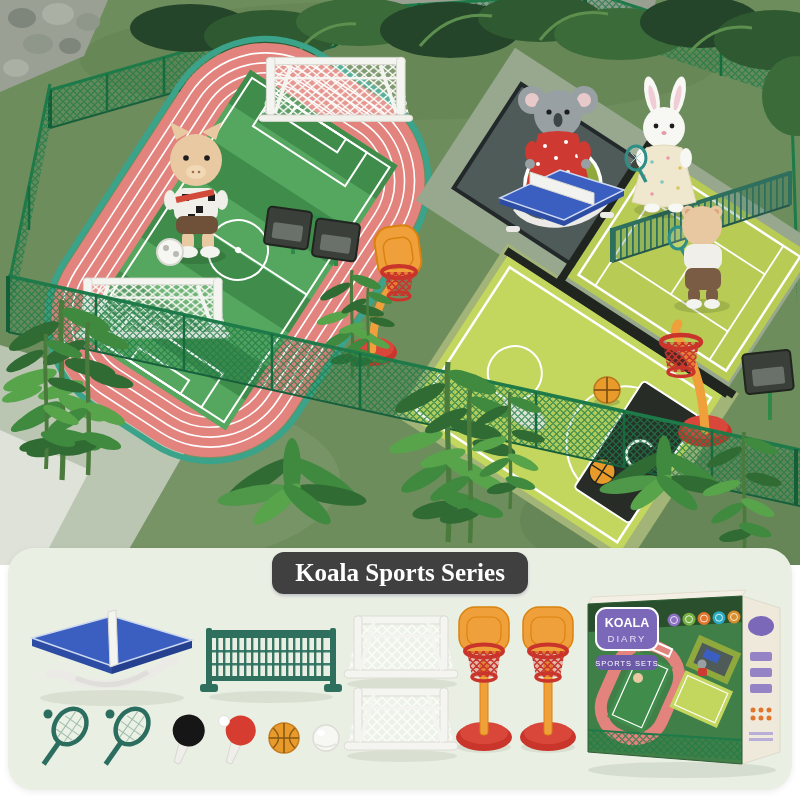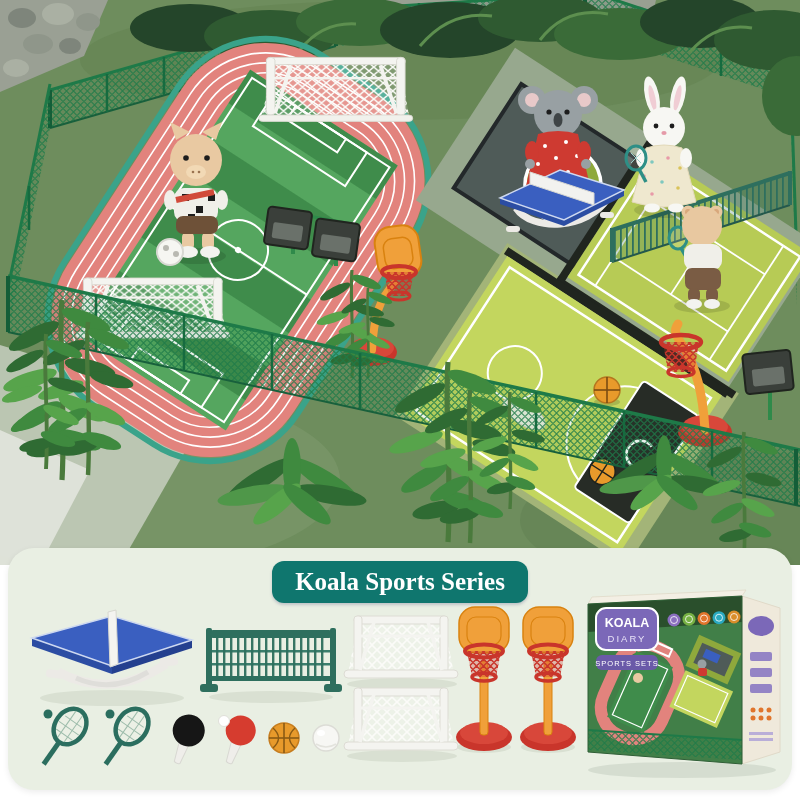--- a/index.html
+++ b/index.html
@@ -419,21 +419,21 @@
     <use href="#bam" transform="translate(470,390) scale(1.7)"></use>
     <use href="#bam" transform="translate(510,392) scale(1.3)"></use>
     <use href="#fern" transform="translate(292,492) scale(1.5)"></use>
     <use href="#fern" transform="translate(664,482) scale(1.3)"></use>
     <use href="#bam" transform="translate(744,432) scale(1.4)"></use>
   </g>
 </svg>
 
 <div class="panel" style="background-color: rgb(233, 239, 227);">
 
-  <div class="banner" style="background-color: #0f766e; margin-top: 9px;">
+  <div class="banner" style="background-color: #404040;">
     <span style="color: rgb(255, 255, 255);">Koala Sports Series</span>
   </div>
 
   <svg class="it i-table" viewBox="0 0 178 112">
     <ellipse cx="90" cy="100" rx="72" ry="8" fill="#d9e0d2"></ellipse>
     <path d="M36,74 Q90,102 144,66" stroke="#eceae6" stroke-width="9" fill="none"></path>
     <path d="M54,80 Q90,96 126,74" stroke="#dfdeda" stroke-width="5" fill="none"></path>
     <rect x="24" y="72" width="18" height="8" rx="3" fill="#eceae6" transform="rotate(8 33 76)"></rect>
     <rect x="138" y="60" width="18" height="8" rx="3" fill="#eceae6" transform="rotate(-8 147 64)"></rect>
     <polygon points="10,40 90,68 90,76 10,48" fill="#2c4da3"></polygon>

